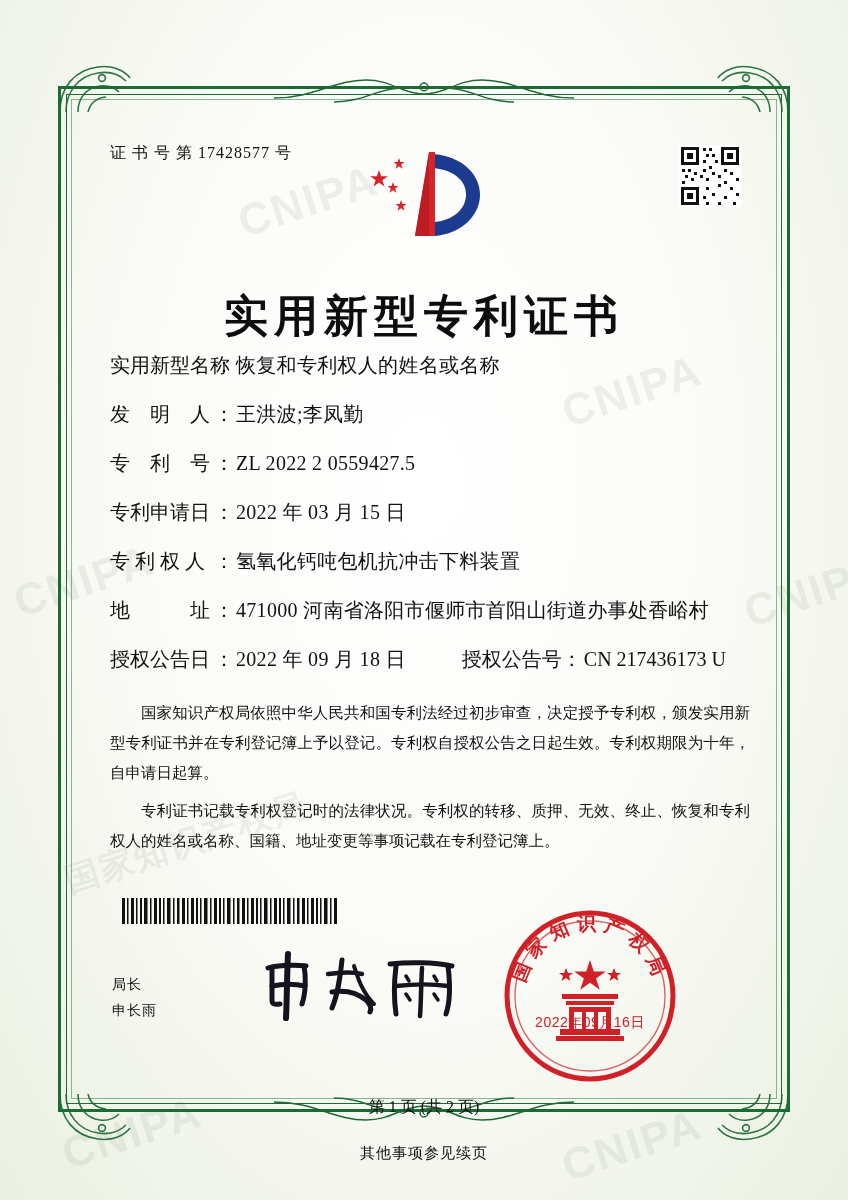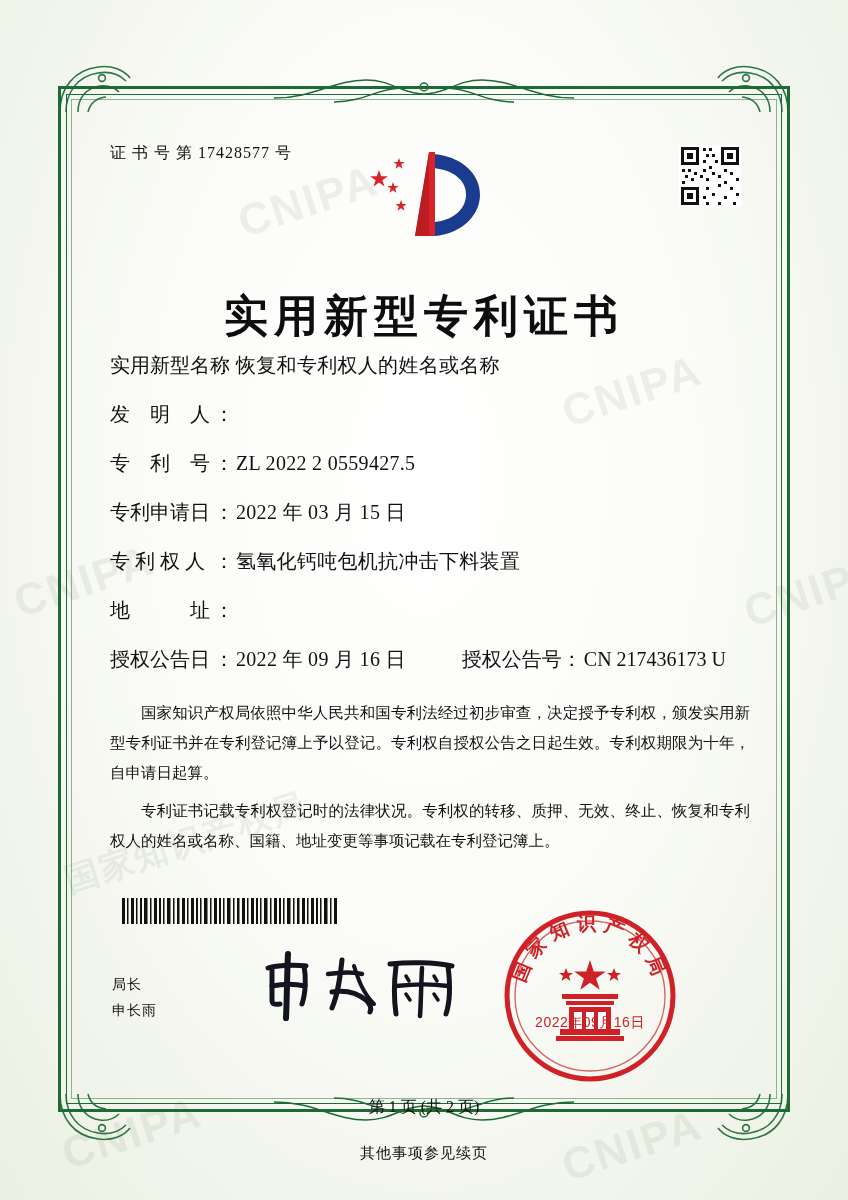--- a/index.html
+++ b/index.html
@@ -411,44 +411,46 @@
 
   <div class="fields">
     <div class="field-row">
       <span class="field-label">实用新型名称</span>
       <span class="field-sep">：</span>
       <span class="field-value">恢复和专利权人的姓名或名称</span>
     </div>
     <div class="field-row">
       <span class="field-label">发　明　人</span>
       <span class="field-sep">：</span>
+      <span class="field-value">王洪波;李凤勤</span>
     </div>
     <div class="field-row">
       <span class="field-label">专　利　号</span>
       <span class="field-sep">：</span>
       <span class="field-value">ZL 2022 2 0559427.5</span>
     </div>
     <div class="field-row">
       <span class="field-label">专利申请日</span>
       <span class="field-sep">：</span>
       <span class="field-value">2022 年 03 月 15 日</span>
     </div>
     <div class="field-row">
       <span class="field-label">专 利 权 人</span>
       <span class="field-sep">：</span>
       <span class="field-value">氢氧化钙吨包机抗冲击下料装置</span>
     </div>
     <div class="field-row">
       <span class="field-label">地　　　址</span>
       <span class="field-sep">：</span>
+      <span class="field-value">471000 河南省洛阳市偃师市首阳山街道办事处香峪村</span>
     </div>
     <div class="field-row dual">
       <span class="field-label">授权公告日</span>
       <span class="field-sep">：</span>
-      <span class="field-value">2022 年 09 月 16 日</span>
+      <span class="field-value">2022 年 09 月 18 日</span>
       <span class="dual-second-label">授权公告号</span>
       <span class="field-sep">：</span>
       <span>CN 217436173 U</span>
     </div>
   </div>
 
   <div class="body-text">
     <p>国家知识产权局依照中华人民共和国专利法经过初步审查，决定授予专利权，颁发实用新型专利证书并在专利登记簿上予以登记。专利权自授权公告之日起生效。专利权期限为十年，自申请日起算。</p>
     <p>专利证书记载专利权登记时的法律状况。专利权的转移、质押、无效、终止、恢复和专利权人的姓名或名称、国籍、地址变更等事项记载在专利登记簿上。</p>
   </div>

